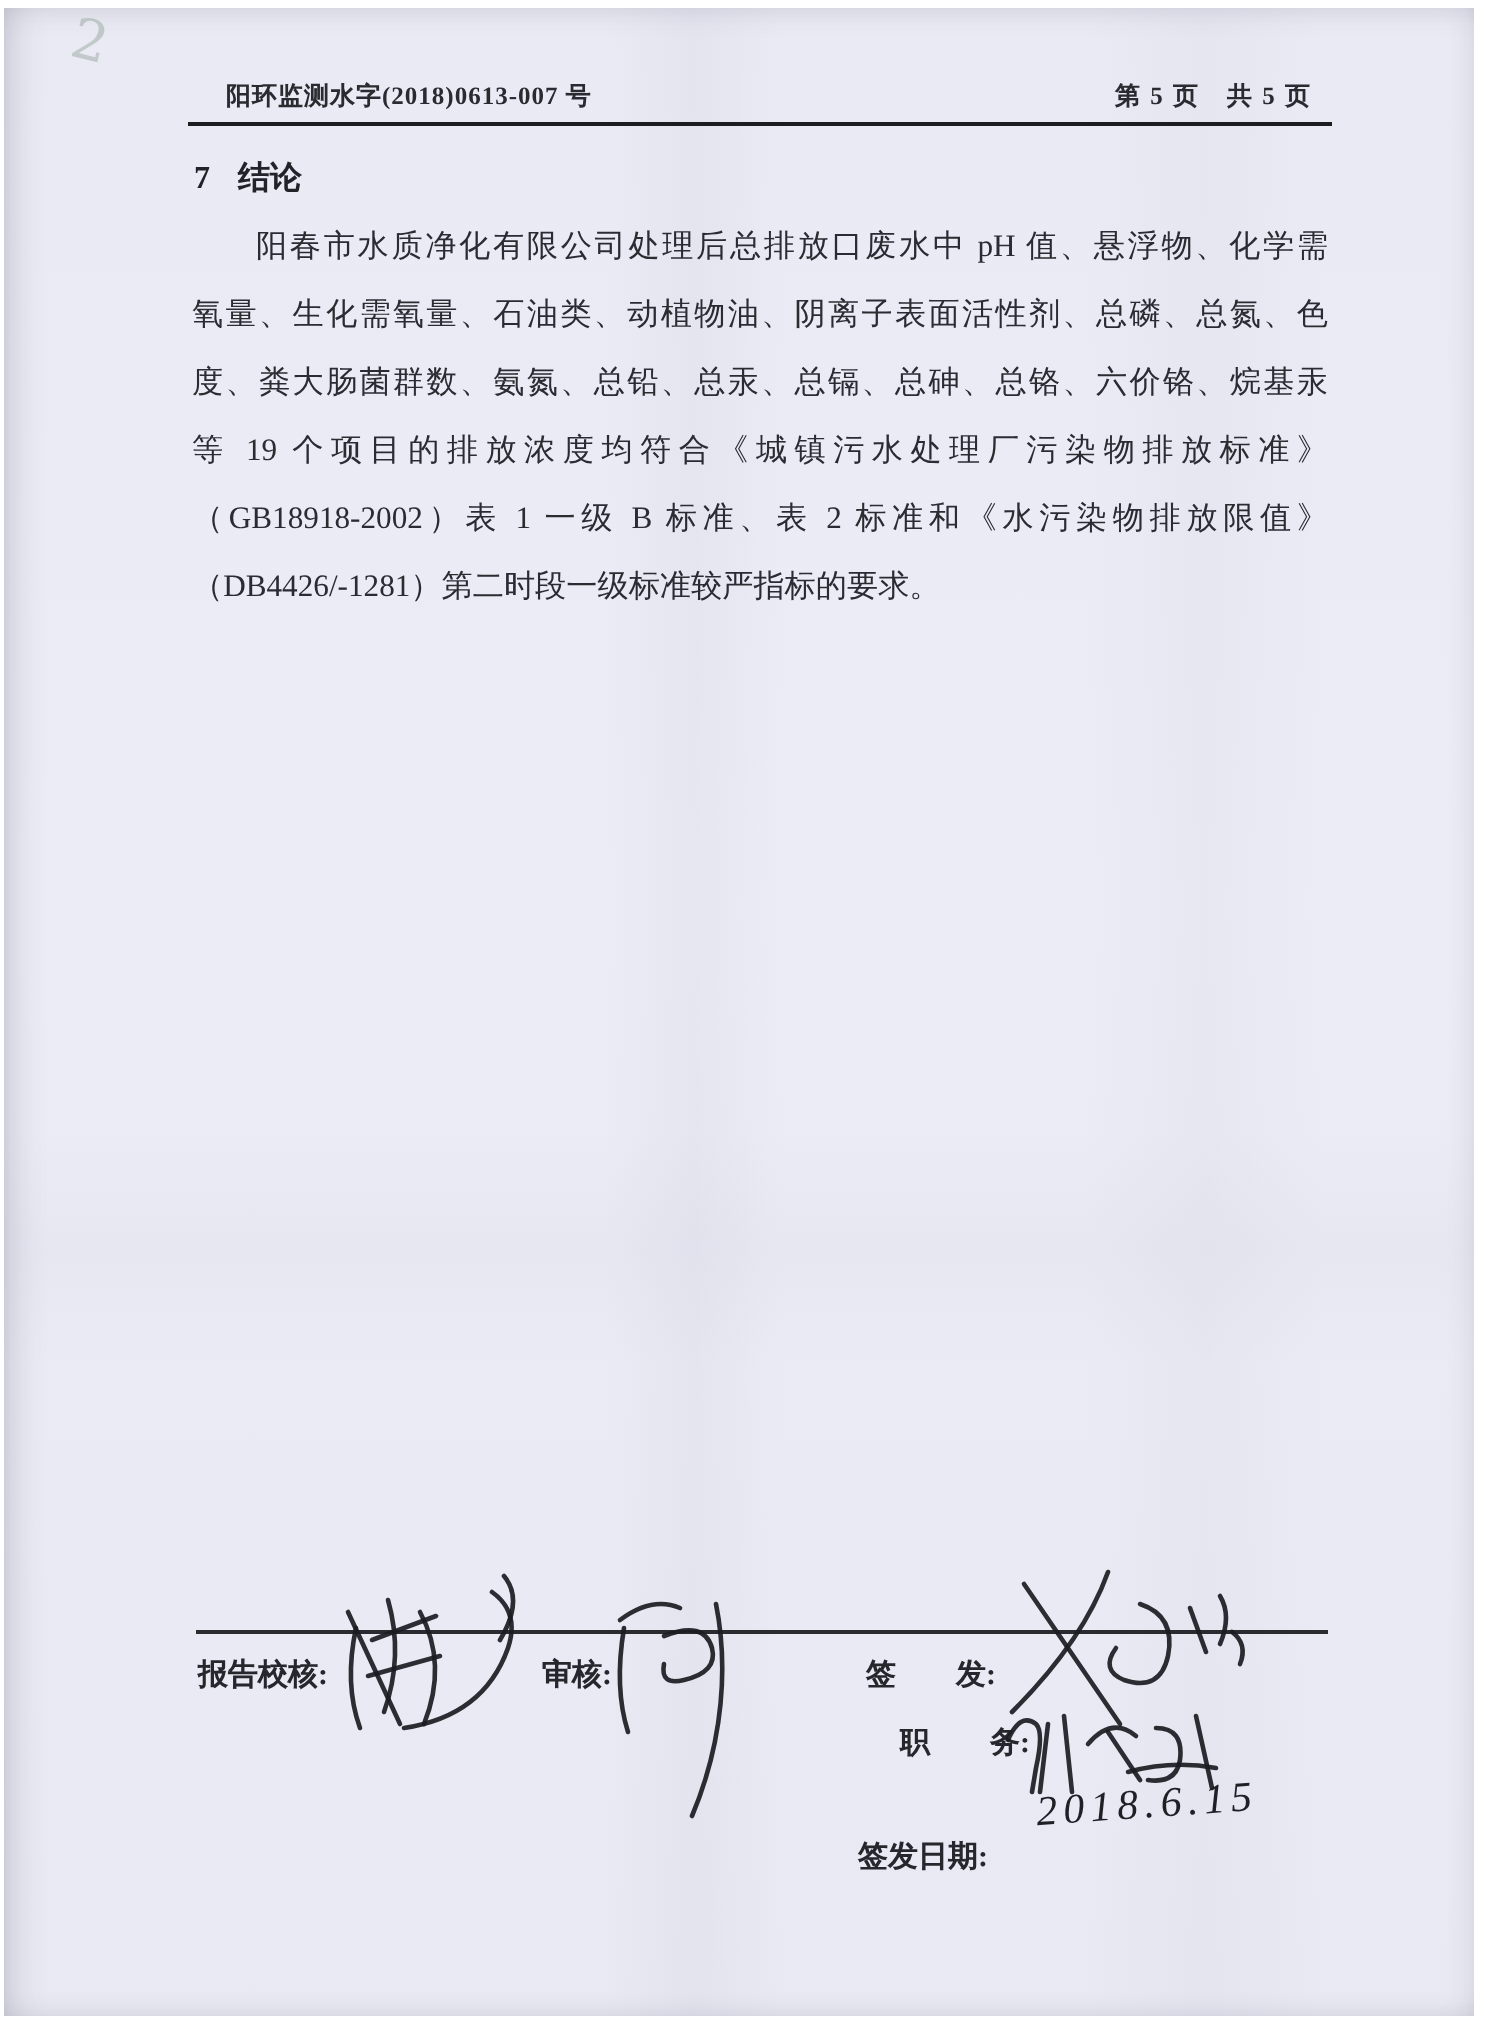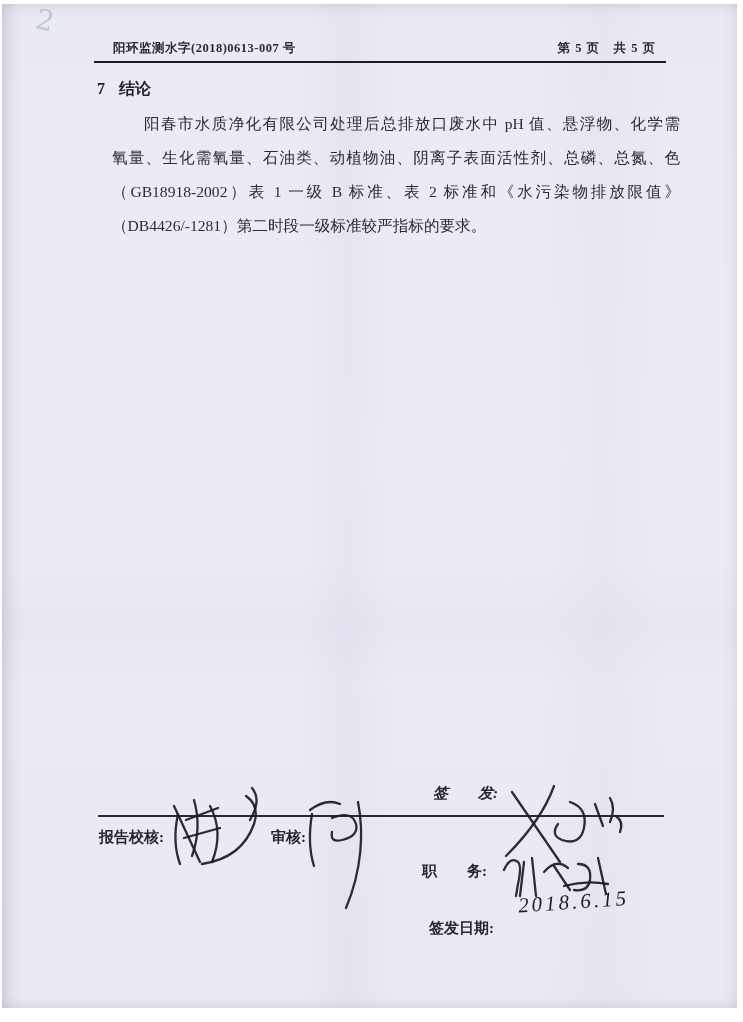--- a/index.html
+++ b/index.html
@@ -38,36 +38,36 @@
   }
   .hdr-rule{
     position:absolute;left:92px;top:57px;width:572px;height:2px;background:#1c1c21;
   }
   .section-heading{
     position:absolute;left:95px;top:75px;
     font-size:16px;font-weight:700;color:#222328;
   }
   .section-heading .num{margin-right:14px;}
   .para{
-    position:absolute;left:110px;top:103px;width:568px;
+    position:absolute;left:94px;top:103px;width:568px;
     font-size:15.6px;line-height:34px;color:#2b2c32;font-family:Liberation Serif, serif;
   }
   .para .ln{white-space:nowrap;}
   .para .just{white-space:normal;text-align:justify;text-align-last:justify;}
   .para .indent{text-indent:32px;}
   .sign-rule{
     position:absolute;left:96px;top:811px;width:566px;height:2px;background:#2a2b30;
   }
   .lbl{
     position:absolute;font-size:15px;font-weight:700;color:#26272c;white-space:pre;
   }
   .lbl-check{left:97px;top:824px;}
   .lbl-review{left:269px;top:824px;font-family:Liberation Serif, serif;}
-  .lbl-issue{left:431px;top:780px;font-style:italic;}
-  .lbl-title{left:420px;top:858px;}
+  .lbl-issue{left:431px;top:824px;}
+  .lbl-title{left:448px;top:858px;}
   .lbl-date{left:427px;top:891px;margin-top:24px;}
   .date-hand{
     position:absolute;left:516px;top:884px;width:160px;
     font-style:italic;font-size:21px;color:#1e2026;letter-spacing:3px;
     transform:rotate(-4deg);
     font-family:"Liberation Serif",serif;
   }
   .sig-svg{position:absolute;left:90px;top:770px;width:592px;height:162px;pointer-events:none;}
   .sig-svg path{fill:none;stroke:#1b1c22;stroke-width:2.3;stroke-linecap:round;stroke-linejoin:round;opacity:.92;}
 </style>
@@ -85,20 +85,22 @@
   <div class="hdr-right">第 5 页　共 5 页</div>
   <div class="hdr-rule"></div>
 
   <div class="section-heading">
     <span class="num">7</span><span>结论</span>
   </div>
 
   <div class="para">
     <div class="ln just indent">阳春市水质净化有限公司处理后总排放口废水中 pH 值、悬浮物、化学需</div>
     <div class="ln just">氧量、生化需氧量、石油类、动植物油、阴离子表面活性剂、总磷、总氮、色</div>
+    <div class="ln just">度、粪大肠菌群数、氨氮、总铅、总汞、总镉、总砷、总铬、六价铬、烷基汞</div>
+    <div class="ln just">等 19 个项目的排放浓度均符合《城镇污水处理厂污染物排放标准》</div>
     <div class="ln just">（GB18918-2002）表 1 一级 B 标准、表 2 标准和《水污染物排放限值》</div>
     <div class="ln">（DB4426/-1281）第二时段一级标准较严指标的要求。</div>
   </div>
 
   <div class="sign-rule"></div>
 
   <div class="lbl lbl-check">报告校核:</div>
   <div class="lbl lbl-review">审核:</div>
   <div class="lbl lbl-issue">签　　发:</div>
   <div class="lbl lbl-title">职　　务:</div>

